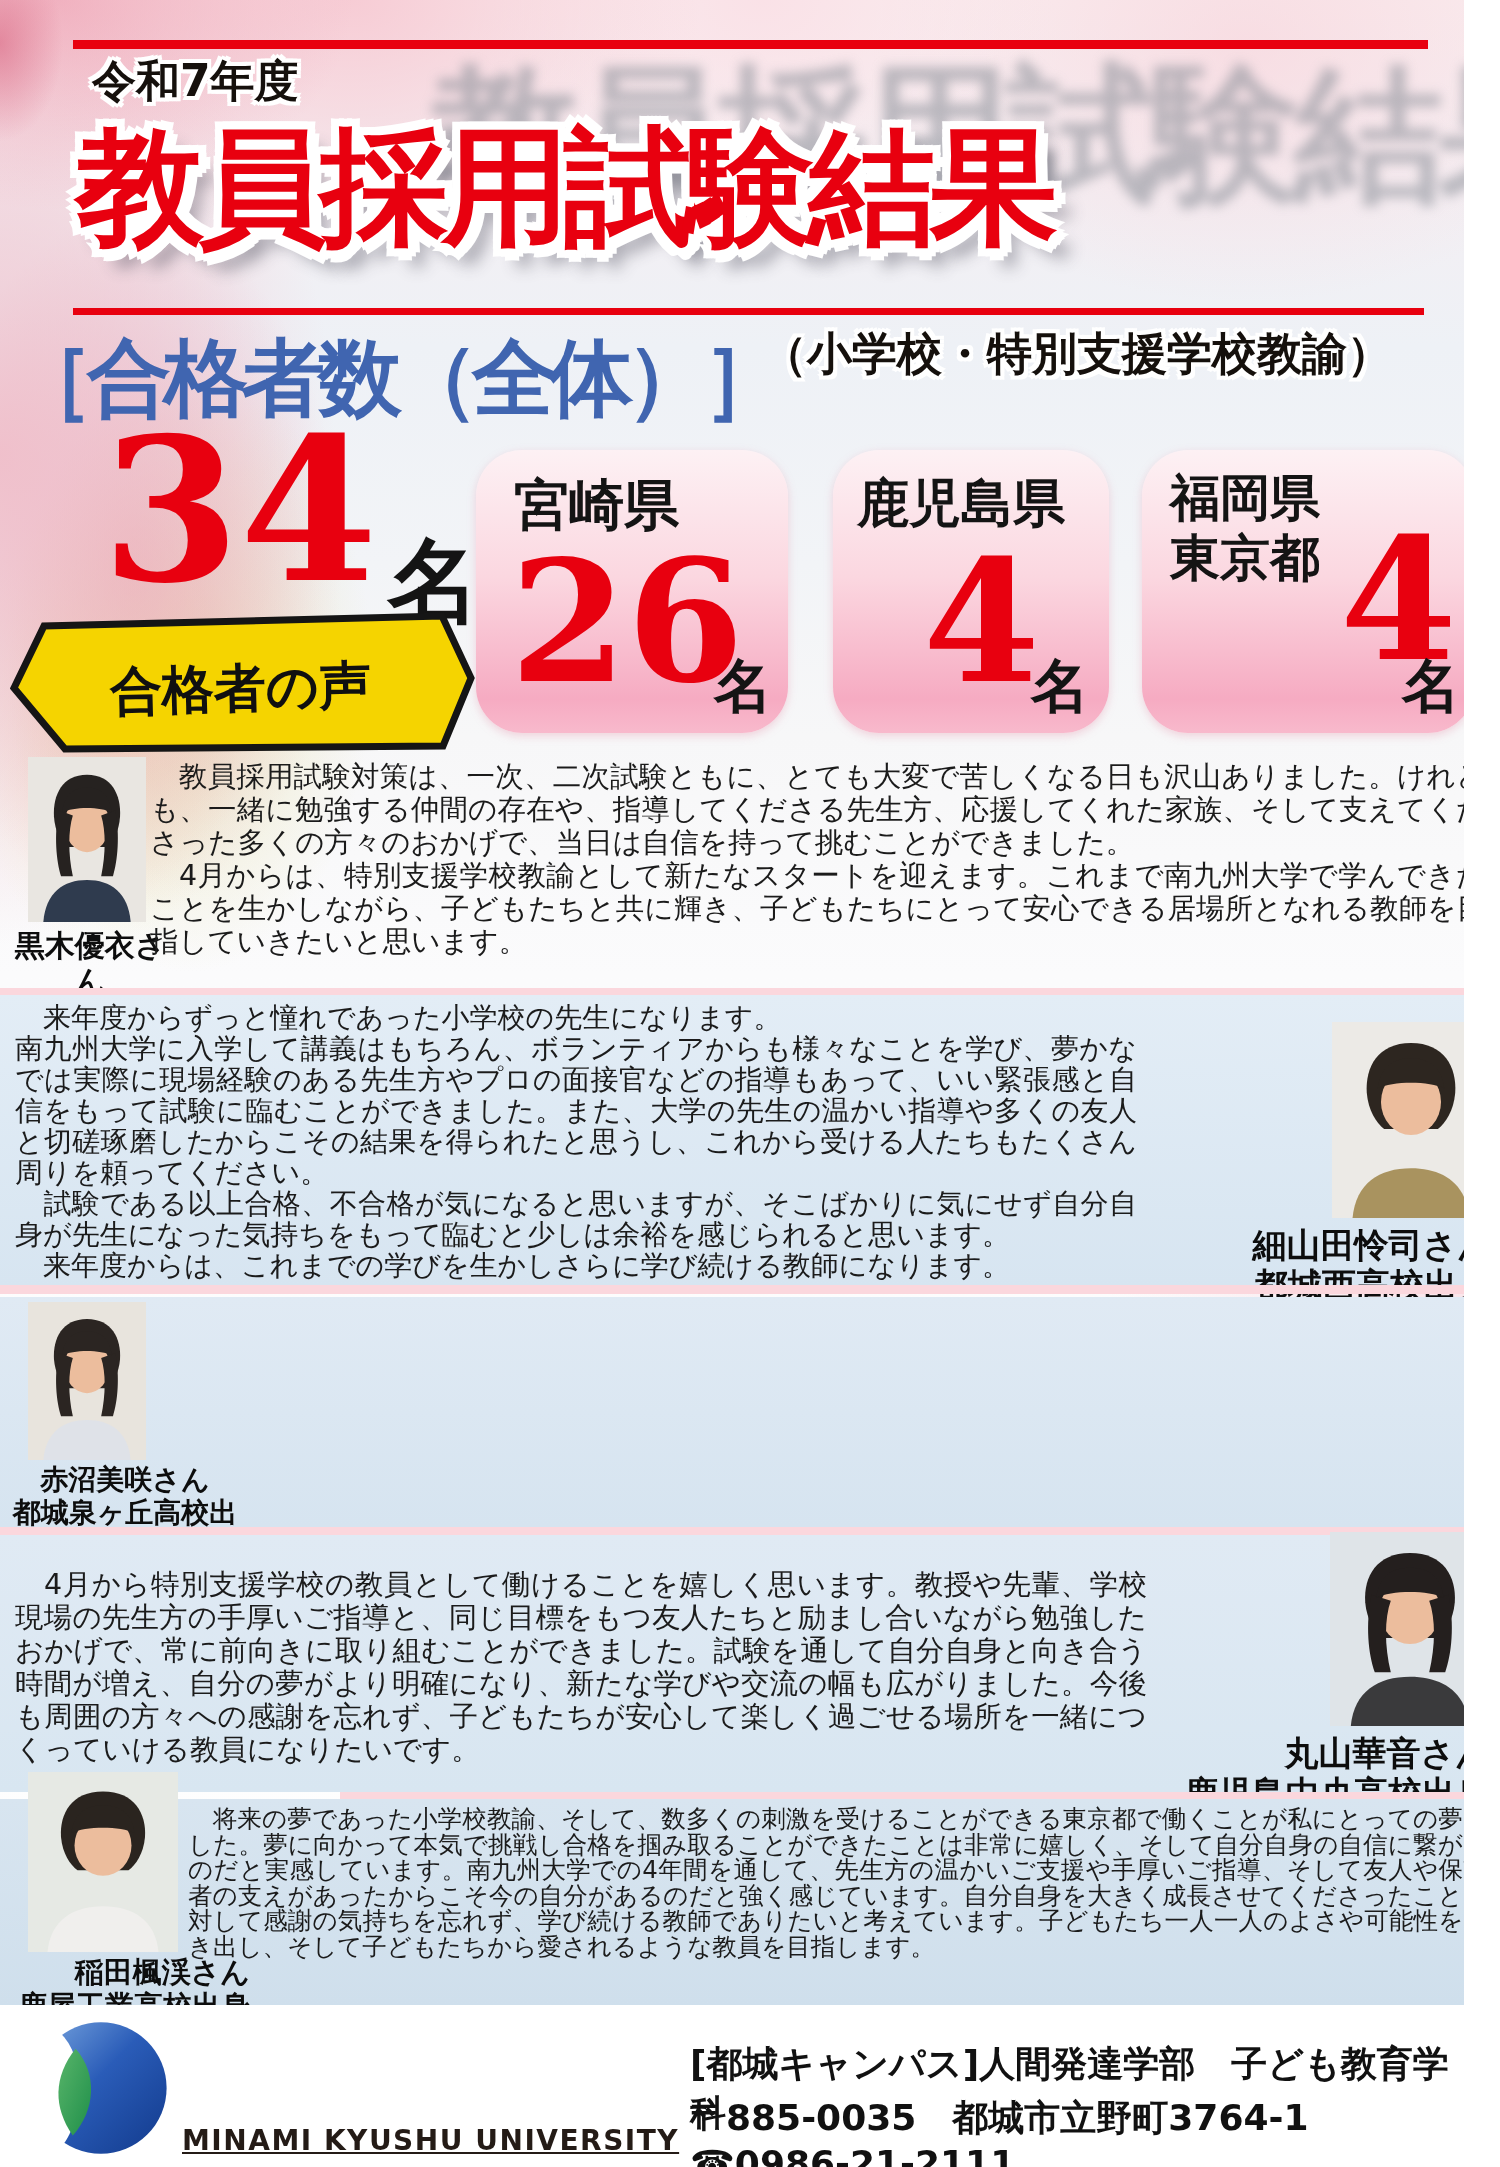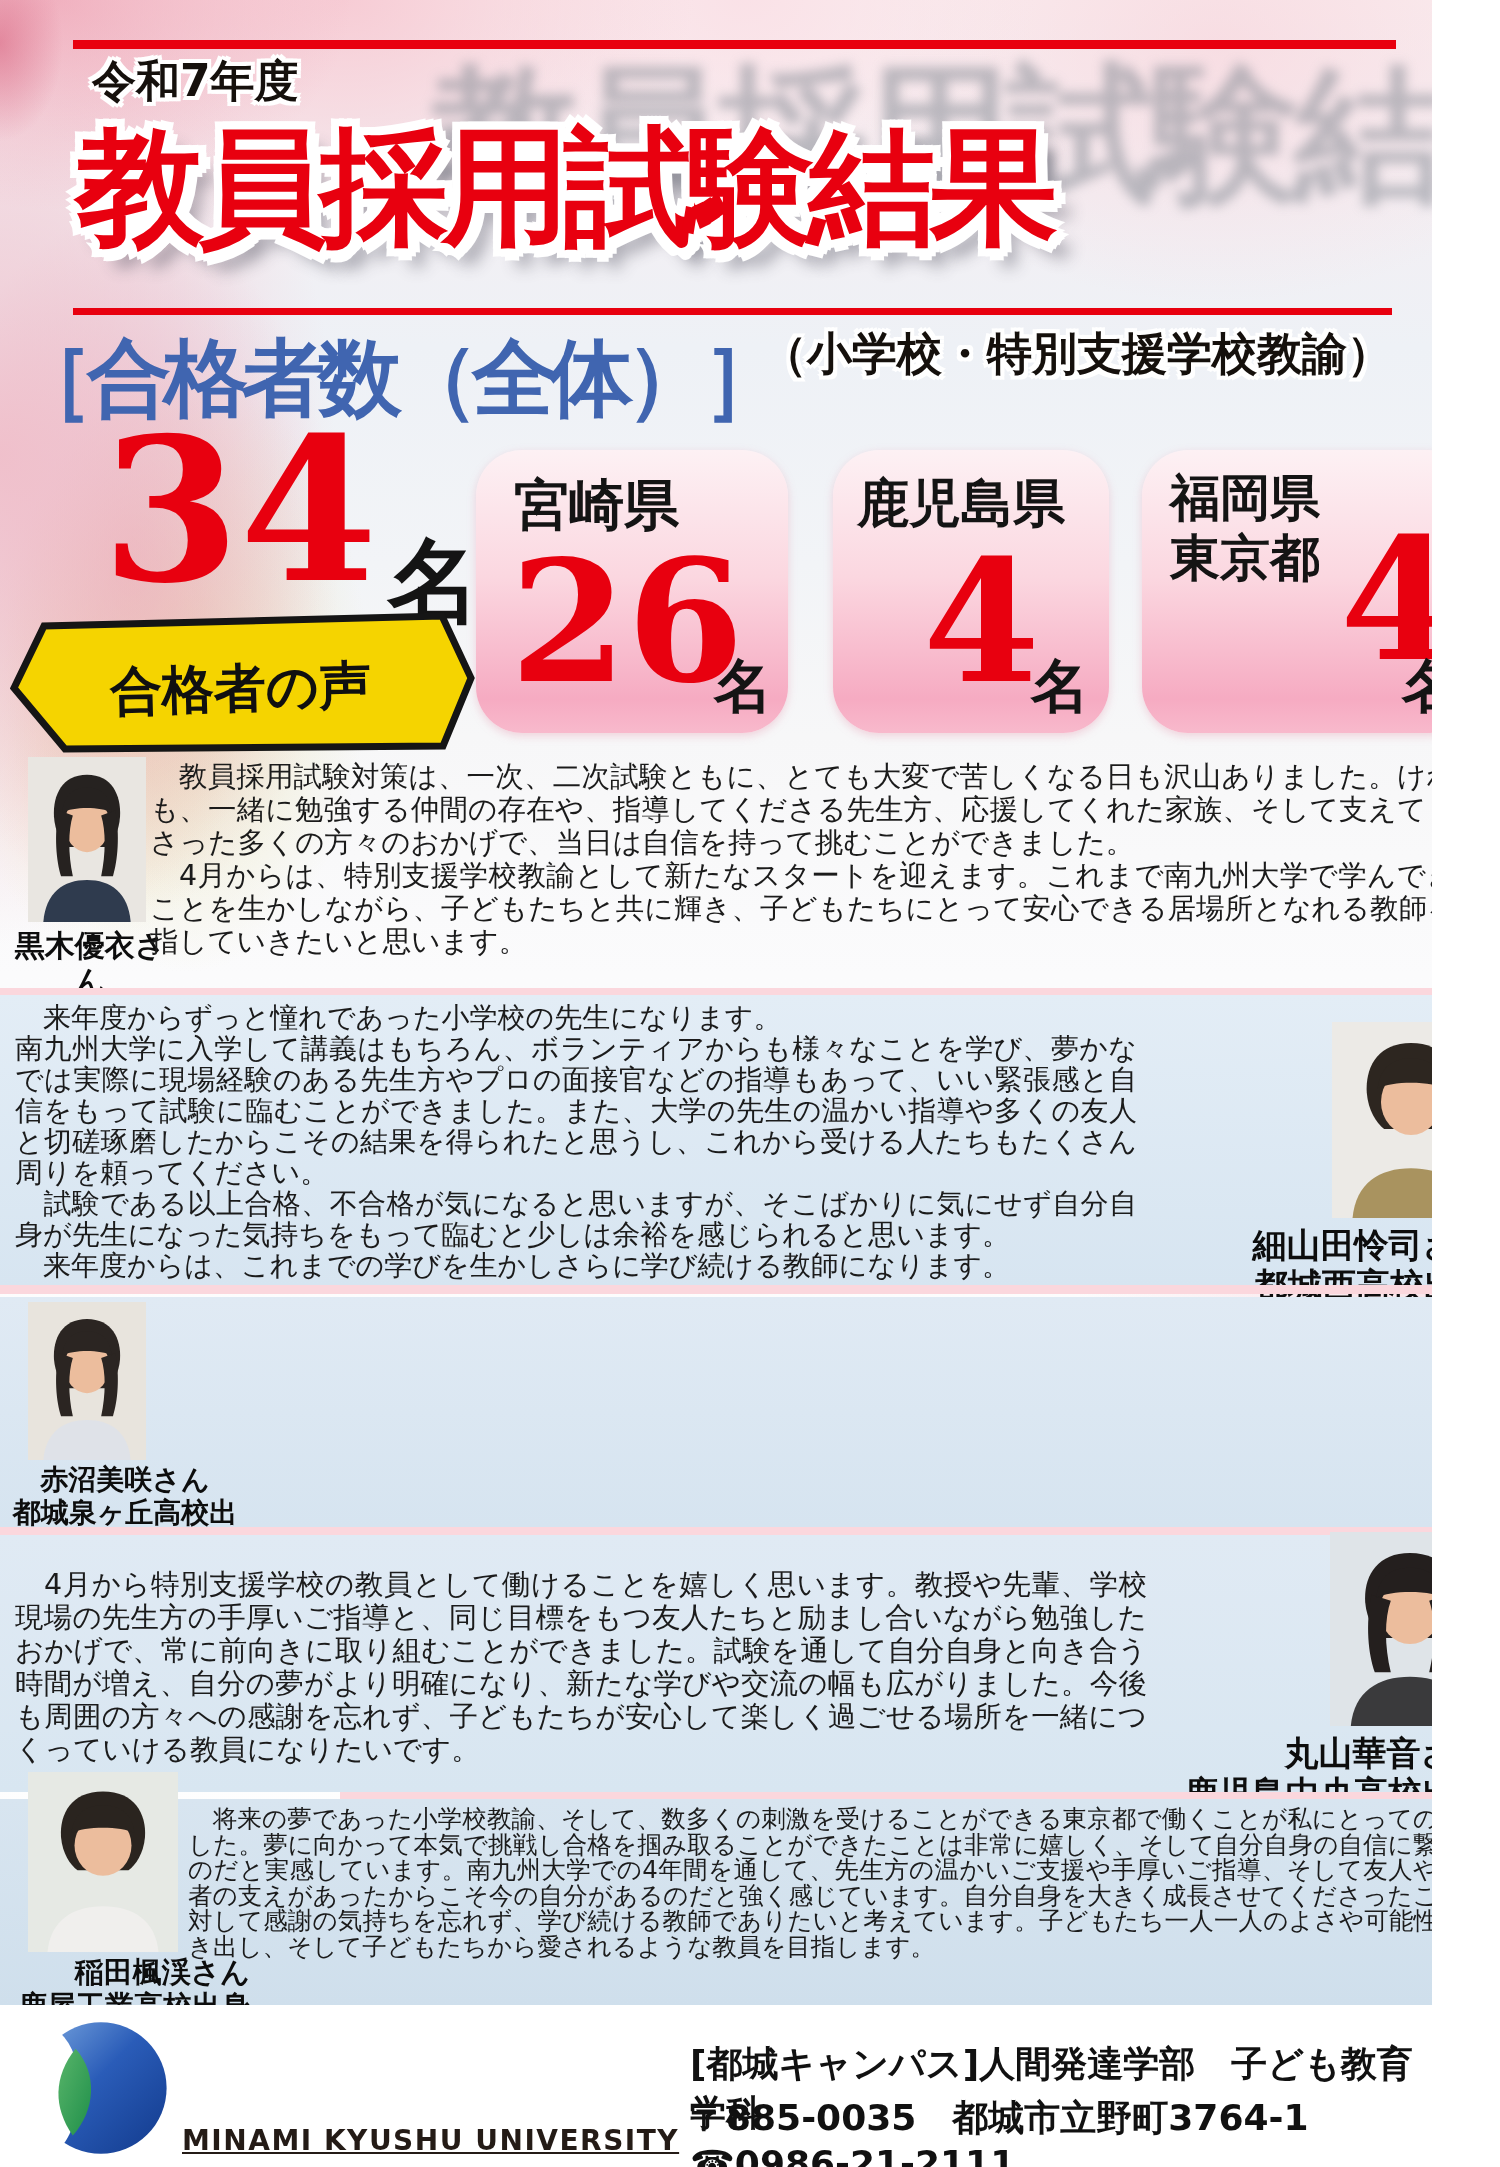--- a/index.html
+++ b/index.html
@@ -1,17 +1,17 @@
 <!DOCTYPE html>
 <html><head>
 <meta charset="utf-8">
 <style>
   html,body{margin:0;padding:0;background:#fff;}
   .poster{position:relative;width:1432px;height:2167px;overflow:hidden;
-    font-family:"DejaVu Sans",sans-serif;background:#e5e5e5;}
+    font-family:"DejaVu Sans",sans-serif;background:#e5e5e5;padding-left:32px;}
   .bg{position:absolute;inset:0;z-index:0;background:
     radial-gradient(90px 140px at 0% 2%, rgba(214,90,120,.55), rgba(214,90,120,0) 70%),
     radial-gradient(420px 300px at 4% 0%, rgba(238,160,178,.75), rgba(238,160,178,0) 70%),
     radial-gradient(500px 340px at 24% 0%, rgba(246,198,208,.85), rgba(246,198,208,0) 70%),
     radial-gradient(420px 300px at 52% 0%, rgba(250,224,230,.9), rgba(250,224,230,0) 70%),
     radial-gradient(520px 360px at 85% 2%, rgba(247,214,221,.7), rgba(247,214,221,0) 72%),
     radial-gradient(480px 700px at 0% 21%, rgba(240,186,198,.85), rgba(240,186,198,0) 70%),
     radial-gradient(300px 500px at 9% 26%, rgba(233,153,175,.6), rgba(233,153,175,0) 70%),
     radial-gradient(260px 430px at 13% 31%, rgba(228,222,160,.6), rgba(228,222,160,0) 70%),
     radial-gradient(200px 340px at 7% 33%, rgba(236,233,170,.5), rgba(236,233,170,0) 70%),

